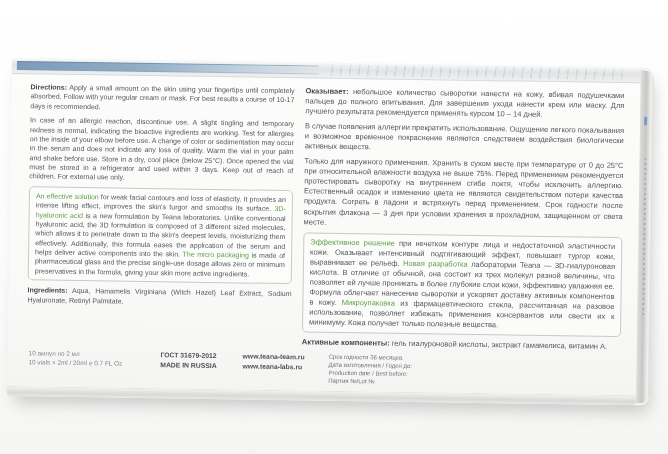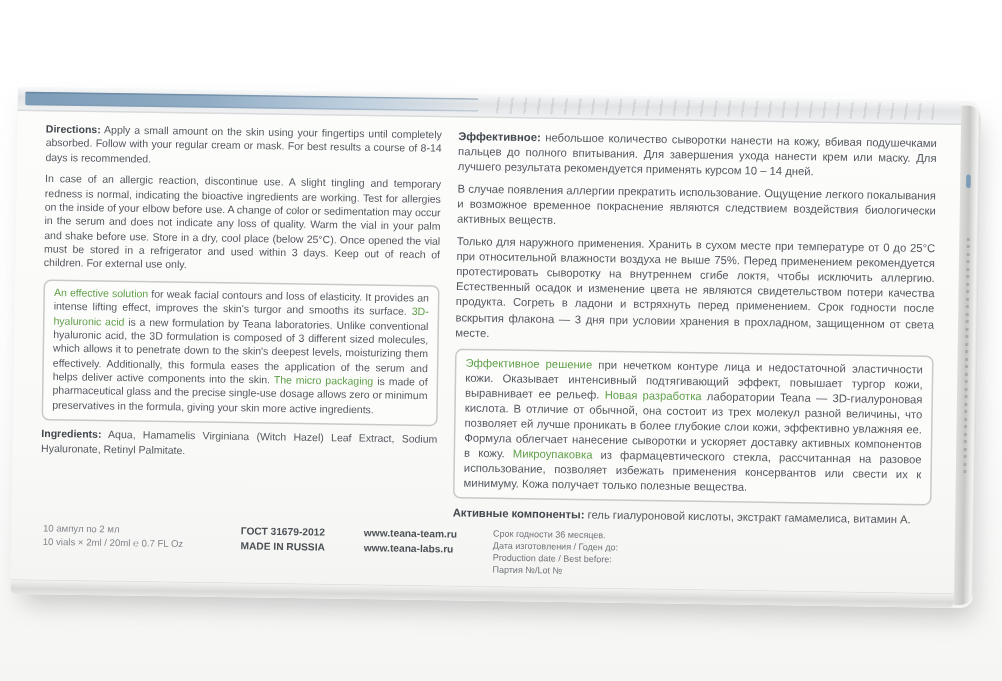--- a/index.html
+++ b/index.html
@@ -75,28 +75,28 @@
 
       <div class="box-top">
         <div class="top-blue"></div>
         <div class="top-emboss"></div>
       </div>
 
       <div class="box-face">
         <div class="cols">
 
           <div class="col-en">
-            <p class="para"><span class="lead">Directions:</span><span> Apply a small amount on the skin using your fingertips until completely absorbed. Follow with your regular cream or mask. For best results a course of 8-14 days is recommended.</span></p>
+            <p class="para"><span class="lead">Directions:</span><span> Apply a small amount on the skin using your fingertips until completely absorbed. Follow with your regular cream or mask. For best results a course of 10-17 days is recommended.</span></p>
             <p class="para">In case of an allergic reaction, discontinue use. A slight tingling and temporary redness is normal, indicating the bioactive ingredients are working. Test for allergies on the inside of your elbow before use. A change of color or sedimentation may occur in the serum and does not indicate any loss of quality. Warm the vial in your palm and shake before use. Store in a dry, cool place (below 25°C). Once opened the vial must be stored in a refrigerator and used within 3 days. Keep out of reach of children. For external use only.</p>
             <p class="para boxed"><span class="green">An effective solution</span><span> for weak facial contours and loss of elasticity. It provides an intense lifting effect, improves the skin's turgor and smooths its surface. </span><span class="green">3D-hyaluronic acid</span><span> is a new formulation by Teana laboratories. Unlike conventional hyaluronic acid, the 3D formulation is composed of 3 different sized molecules, which allows it to penetrate down to the skin's deepest levels, moisturizing them effectively. Additionally, this formula eases the application of the serum and helps deliver active components into the skin. </span><span class="green">The micro packaging</span><span> is made of pharmaceutical glass and the precise single-use dosage allows zero or minimum preservatives in the formula, giving your skin more active ingredients.</span></p>
             <p class="para"><span class="lead">Ingredients:</span><span> Aqua, Hamamelis Virginiana (Witch Hazel) Leaf Extract, Sodium Hyaluronate, Retinyl Palmitate.</span></p>
           </div>
 
           <div class="col-ru">
-            <p class="para"><span class="lead">Эффективное:</span><span> небольшое количество сыворотки нанести на кожу, вбивая подушечками пальцев до полного впитывания. Для завершения ухода нанести крем или маску. Для лучшего результата рекомендуется применять курсом 10 – 14 дней.</span></p>
+            <p class="para"><span class="lead">Оказывает:</span><span> небольшое количество сыворотки нанести на кожу, вбивая подушечками пальцев до полного впитывания. Для завершения ухода нанести крем или маску. Для лучшего результата рекомендуется применять курсом 10 – 14 дней.</span></p>
             <p class="para">В случае появления аллергии прекратить использование. Ощущение легкого покалывания и возможное временное покраснение являются следствием воздействия биологически активных веществ.</p>
             <p class="para">Только для наружного применения. Хранить в сухом месте при температуре от 0 до 25°C при относительной влажности воздуха не выше 75%. Перед применением рекомендуется протестировать сыворотку на внутреннем сгибе локтя, чтобы исключить аллергию. Естественный осадок и изменение цвета не являются свидетельством потери качества продукта. Согреть в ладони и встряхнуть перед применением. Срок годности после вскрытия флакона — 3 дня при условии хранения в прохладном, защищенном от света месте.</p>
             <p class="para boxed"><span class="green">Эффективное решение</span><span> при нечетком контуре лица и недостаточной эластичности кожи. Оказывает интенсивный подтягивающий эффект, повышает тургор кожи, выравнивает ее рельеф. </span><span class="green">Новая разработка</span><span> лаборатории Teana — 3D-гиалуроновая кислота. В отличие от обычной, она состоит из трех молекул разной величины, что позволяет ей лучше проникать в более глубокие слои кожи, эффективно увлажняя ее. Формула облегчает нанесение сыворотки и ускоряет доставку активных компонентов в кожу. </span><span class="green">Микроупаковка</span><span> из фармацевтического стекла, рассчитанная на разовое использование, позволяет избежать применения консервантов или свести их к минимуму. Кожа получает только полезные вещества.</span></p>
             <p class="para"><span class="lead">Активные компоненты:</span><span> гель гиалуроновой кислоты, экстракт гамамелиса, витамин А.</span></p>
           </div>
 
         </div>
 
         <div class="footer">
           <div class="fg1">

